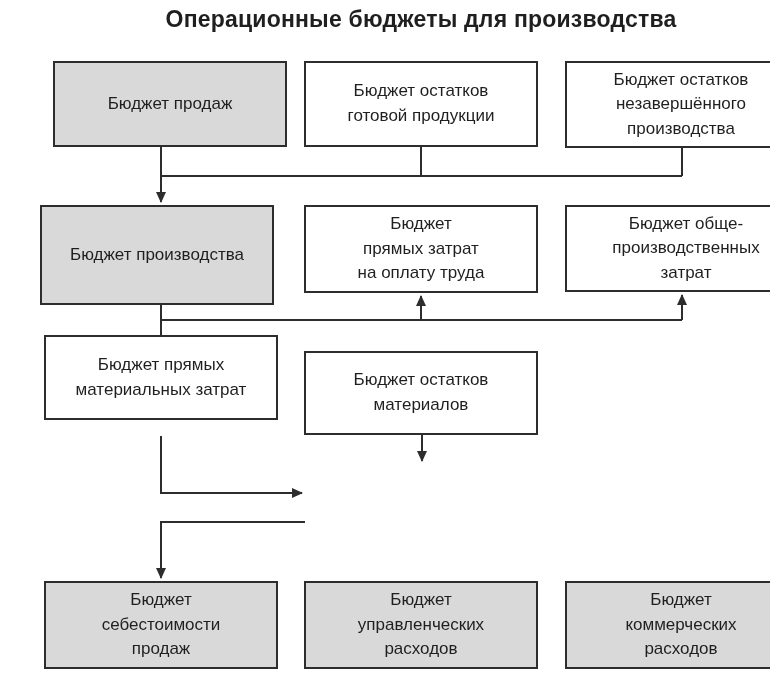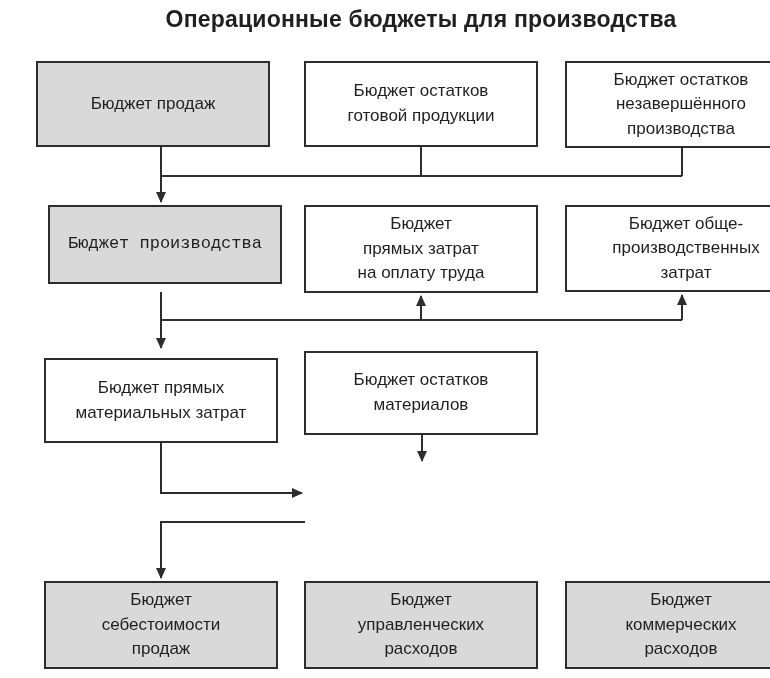--- a/index.html
+++ b/index.html
@@ -55,27 +55,27 @@
     pointer-events:none;
   }
   svg.edges polyline{
     fill:none;
     stroke:var(--line);
     stroke-width:2;
   }
   #arrow path{ fill:var(--line); }
 
   
-  .n-sales            { left:0;   top:61px;  width:234px; height:86px; }
+  .n-sales            { left:17px;   top:61px;  width:234px; height:86px; }
   .n-finished-goods   { left:268px; top:61px;  width:234px; height:86px; }
   .n-wip              { left:529px; top:61px;  width:232px; height:87px; }
-  .n-production       { left:12px;   top:205px; width:234px; height:79px;font-family:Liberation Mono, monospace; }
+  .n-production       { left:4px;   top:205px; width:234px; height:100px; }
   .n-direct-labor     { left:268px; top:205px; width:234px; height:88px; }
   .n-overhead         { left:529px; top:205px; width:242px; height:87px; }
-  .n-direct-materials { left:8px;   top:358px; width:234px; height:85px; }
+  .n-direct-materials { left:8px;   top:335px; width:234px; height:85px; }
   .n-materials-stock  { left:268px; top:351px; width:234px; height:84px; }
   .n-purchases        { left:269px; top:464px; width:232px; height:86px; }
   .n-cost-of-sales    { left:8px;   top:581px; width:234px; height:88px; }
   .n-admin-expenses   { left:268px; top:581px; width:234px; height:88px; }
   .n-commercial       { left:529px; top:581px; width:232px; height:88px; }
 </style>
 </head>
 <body>
 
 <div class="canvas">

